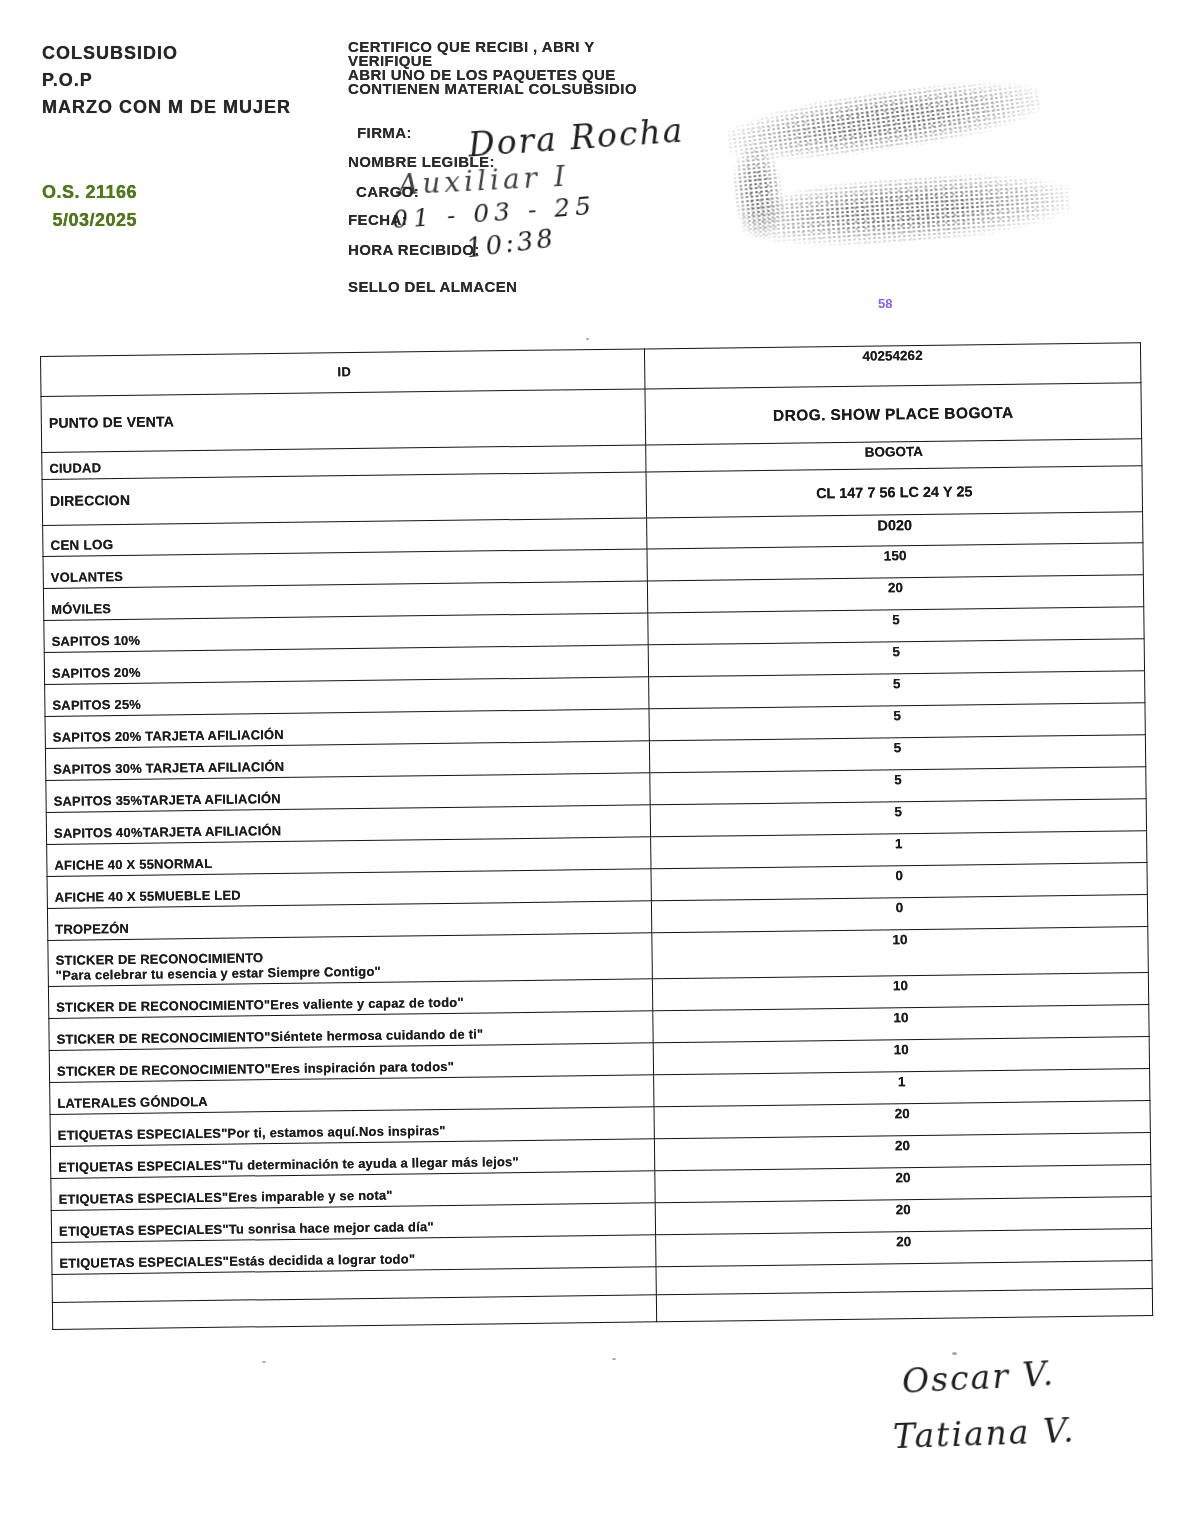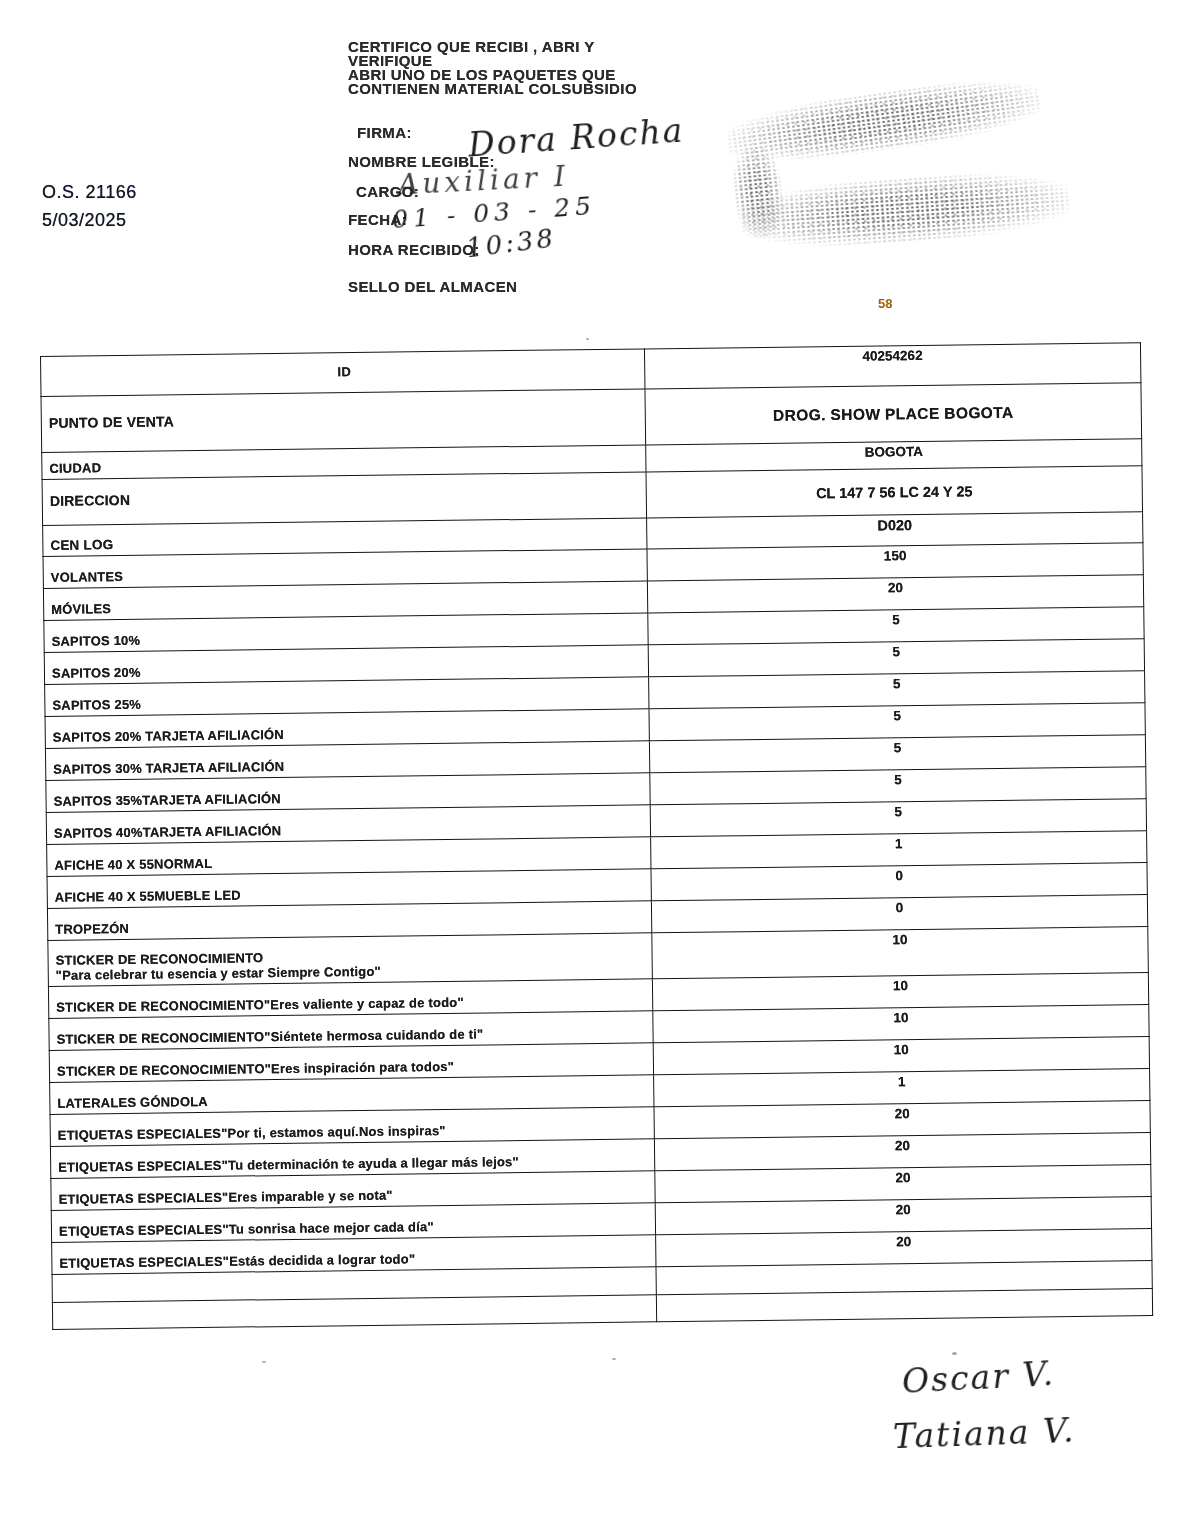--- a/index.html
+++ b/index.html
@@ -4,22 +4,22 @@
 <style>
   html,body{margin:0;padding:0;background:#e8e8e8;}
   .page{
     position:relative; width:1183px; height:1528px; background:#ffffff;
     font-family:"Liberation Sans", sans-serif; color:#161616; overflow:hidden;
   }
   
   .hdr-left{position:absolute; left:42px; top:40px; line-height:27px;
     font-size:18px; font-weight:700; letter-spacing:1px; color:#262626;
     text-shadow:0 0 .7px #3a3a3a;}
-  .hdr-os{position:absolute; left:42px; top:178px; font-size:18px; font-weight:400;
-    letter-spacing:.5px; color:#0f172a; line-height:28px; text-shadow:0 0 .7px #3a3a3a;}
+  .hdr-os{position:absolute; left:42px; top:178px; font-size:18px; font-weight:700;
+    letter-spacing:.5px; color:#4d7c0f; line-height:28px; text-shadow:0 0 .7px #3a3a3a;text-align:right;}
   
   .cert{position:absolute; left:348px; top:40px; width:330px; font-size:15px;
     font-weight:700; letter-spacing:.4px; color:#2a2a2a; line-height:14px;
     text-shadow:0 0 .5px #444;}
   .cert .fld{position:absolute; left:0; white-space:nowrap;}
   .f-firma{top:86px;margin-left:9px;} .f-nombre{top:115px;} .f-cargo{top:145px;margin-left:8px;}
   .f-fecha{top:173px;} .f-hora{top:203px;} .f-sello{top:240px;}
   
   .hand{position:absolute; font-family:"DejaVu Serif", serif; font-style:italic;
     color:#1f1f1f; white-space:nowrap; filter:blur(.2px);}
@@ -36,21 +36,21 @@
       radial-gradient(circle, rgba(45,45,45,.85) 1px, transparent 1.4px),
       radial-gradient(circle, rgba(90,90,90,.55) 1px, transparent 1.7px);
     background-size:5px 4px, 9px 7px; background-position:0 0, 3px 2px;
     -webkit-mask-image:radial-gradient(ellipse at 50% 50%, #000 25%, rgba(0,0,0,.5) 55%, transparent 78%);
     mask-image:radial-gradient(ellipse at 50% 50%, #000 25%, rgba(0,0,0,.5) 55%, transparent 78%);
     filter:blur(.3px);}
   .stamp-a{left:726px; top:92px; width:315px; height:58px; transform:rotate(-8deg);}
   .stamp-b{left:740px; top:178px; width:330px; height:64px; transform:rotate(-4deg);}
   .stamp-c{left:734px; top:146px; width:48px; height:92px; transform:rotate(-6deg);}
   
-  .pagenum{position:absolute; left:878px; top:296px; font-size:13px; font-weight:700; color:#a16207;}
+  .pagenum{position:absolute; left:878px; top:296px; font-size:13px; font-weight:700; color:#8b5cf6;}
   
   .table-wrap{position:absolute; left:40px; top:356px; width:1100px;
     transform:rotate(-0.72deg); transform-origin:0 0;}
   table{border-collapse:collapse; width:1100px; table-layout:fixed;}
   col.c1{width:604px;} col.c2{width:496px;}
   td{border:1.6px solid #141414; overflow:hidden;}
   tr td{border-left-width:1.8px; border-right-width:1.8px;}
   .label-cell{vertical-align:bottom; text-align:left; padding:1px 4px 3px 7px;
     font-size:13px; font-weight:600; letter-spacing:.2px; color:#1c1c1c;
     text-shadow:0 0 .5px #3c3c3c; line-height:15px;}
@@ -72,20 +72,25 @@
   tr:nth-child(4) .value-cell{vertical-align:middle; font-size:14.5px;}
   tr:nth-child(5) .value-cell{font-size:14.5px;}
   
   .speck{position:absolute; background:#6a6a6a; border-radius:50%; opacity:.6;}
 </style>
 </head>
 <body>
 
 <div class="page">
 
+  <div class="hdr-left">
+    <div>COLSUBSIDIO</div>
+    <div>P.O.P</div>
+    <div>MARZO CON M DE MUJER</div>
+  </div>
   <div class="hdr-os">
     <div>O.S. 21166</div>
     <div>5/03/2025</div>
   </div>
 
   <div class="cert">
     <div>
       <div>CERTIFICO QUE RECIBI , ABRI Y</div>
       <div>VERIFIQUE</div>
       <div>ABRI  UNO DE LOS PAQUETES QUE</div>

